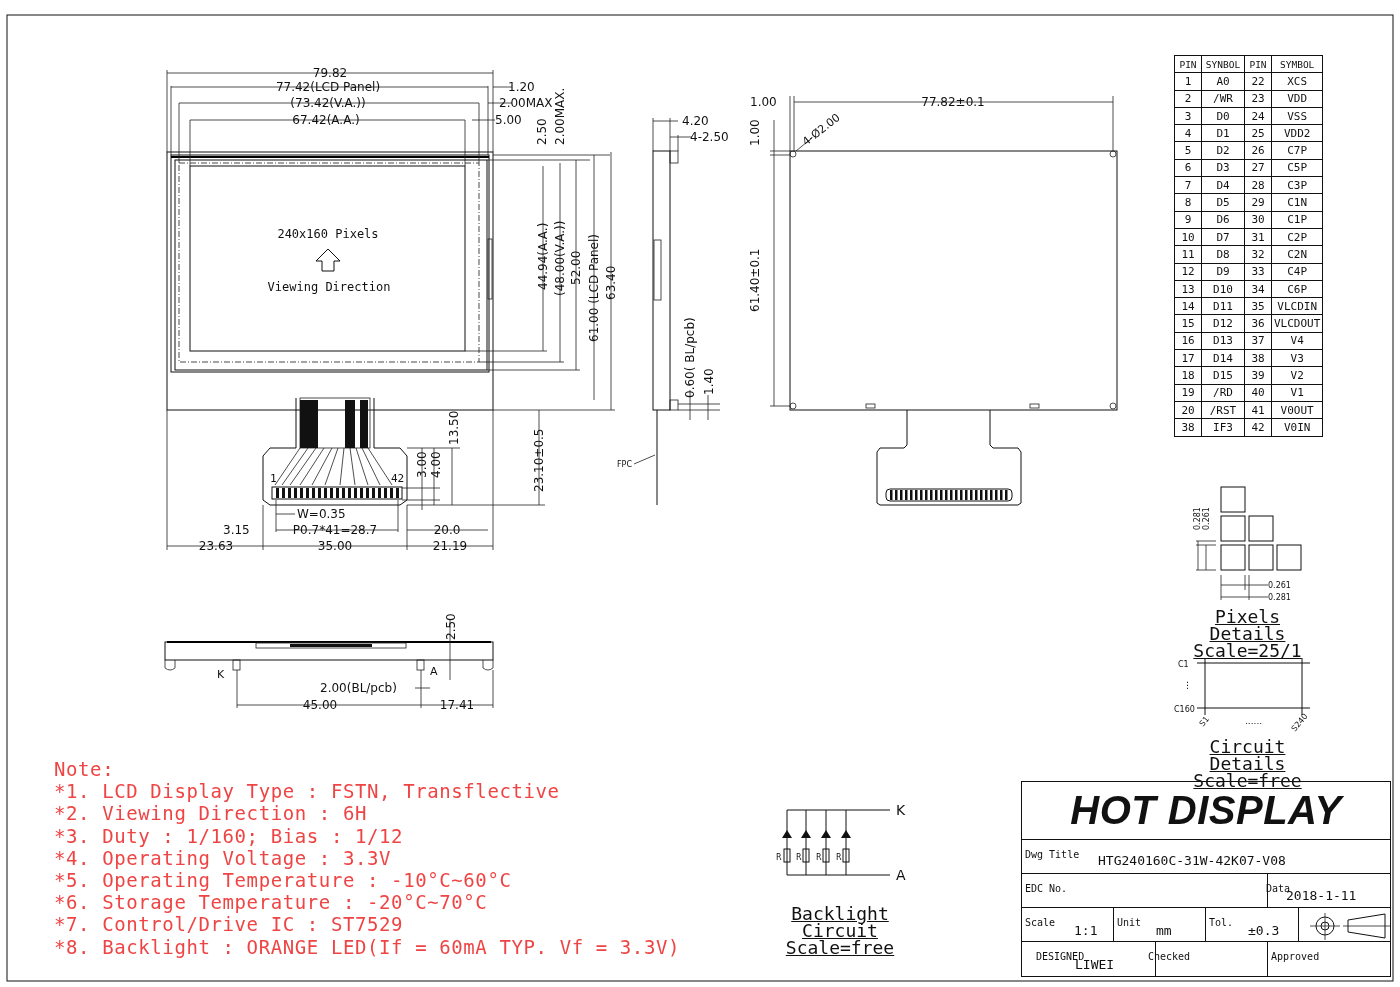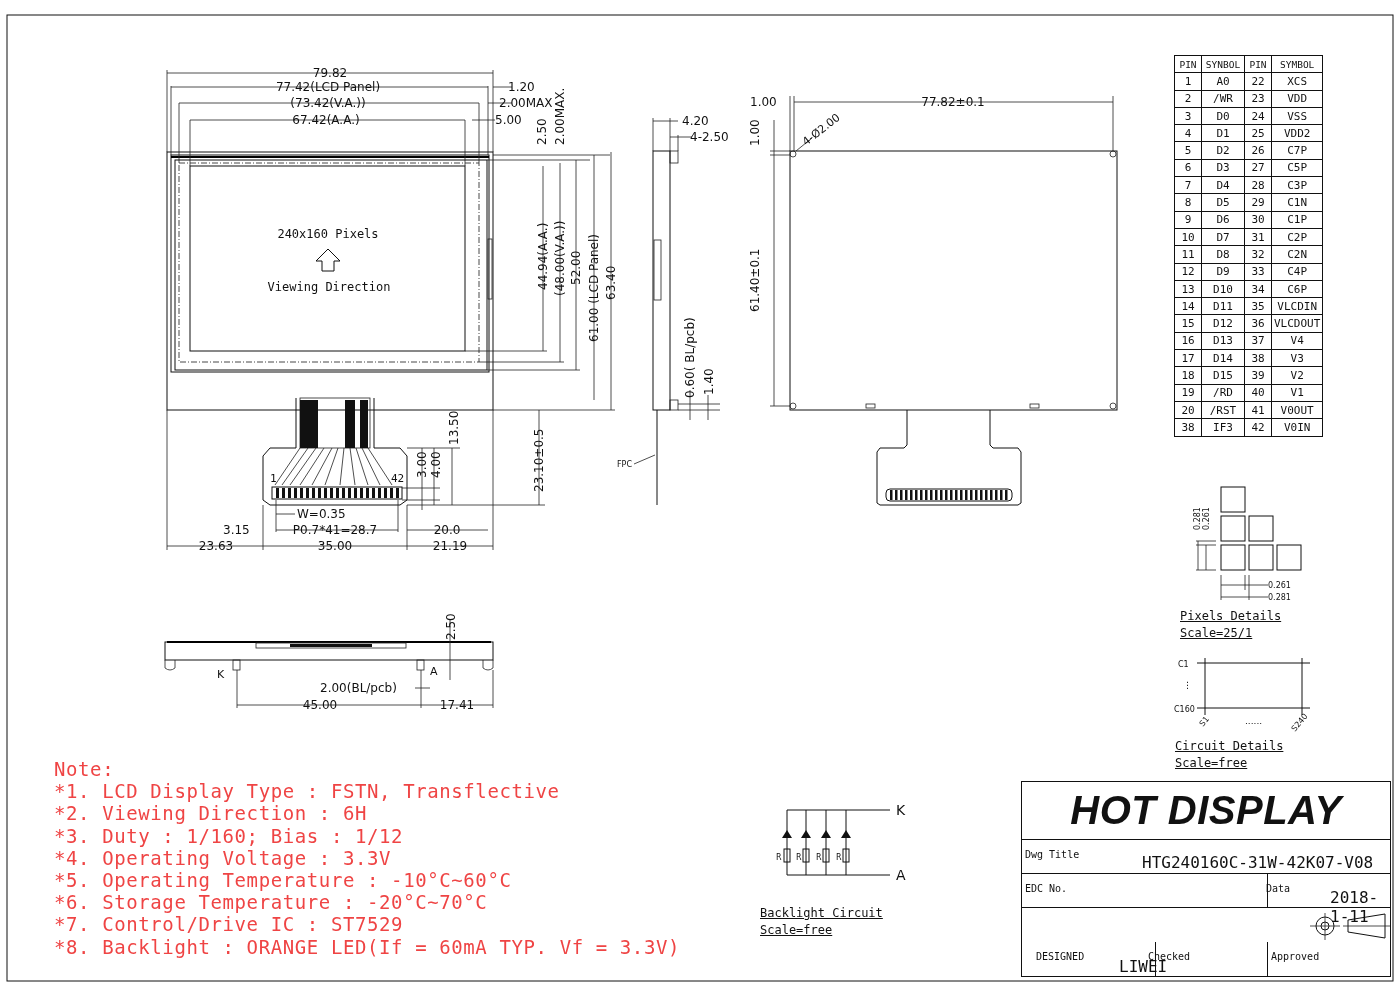--- a/index.html
+++ b/index.html
@@ -25,25 +25,25 @@
   
   #notes { position:absolute; left:54px; top:758px; font-family:"DejaVu Sans Mono","Liberation Mono",monospace;
            font-size:19px; line-height:22.2px; letter-spacing:0.6px; color:#ef4444; }
   #notes div { white-space:pre; }
   
   #title-block { position:absolute; left:1021px; top:781px; width:370px; height:196px;
                  border:1.5px solid #111; box-sizing:border-box; }
   .tb-row { position:absolute; left:0; right:0; border-bottom:1px solid #111; box-sizing:border-box; }
   .tb-cell { position:absolute; top:0; bottom:0; border-right:1px solid #111; box-sizing:border-box; }
   .tb-lbl { position:absolute; left:3px; top:1px; font-size:10px; font-family:"DejaVu Sans Mono","Liberation Mono",monospace;margin-top:8px; }
-  .tb-val { position:absolute; font-size:16px; font-family:"DejaVu Sans Mono","Liberation Mono",monospace;margin-left:44px; }
+  .tb-val { position:absolute; font-size:13px; font-family:"DejaVu Sans Mono","Liberation Mono",monospace; }
   #brand { position:absolute; left:0; right:0; top:6px; text-align:center; font-family:"Liberation Sans",sans-serif;
            font-weight:bold; font-style:italic; font-size:40px; letter-spacing:0.5px; }
-  .caption { position:absolute; text-align:left; font-family:"DejaVu Sans Mono","Liberation Mono",monospace;
-             font-size:12px; line-height:17px; }
+  .caption { position:absolute; text-align:center; font-family:"DejaVu Sans Mono","Liberation Mono",monospace;
+             font-size:18px; line-height:17px; }
   .caption span { display:block; text-decoration:underline; }
 </style>
 </head>
 <body>
 
 <div id="sheet">
 <svg width="1400" height="987" viewBox="0 0 1400 987">
 
   <rect x="7" y="15" width="1386" height="966" class="ln"></rect>
 
@@ -470,20 +470,34 @@
     <span class="tb-val" style="left:76px; top:13px;">HTG240160C-31W-42K07-V08</span>
   </div>
   <div class="tb-row" style="top:92px; height:34px;">
     <div class="tb-cell" style="left:0; width:246px;">
       <span class="tb-lbl">EDC No.</span>
       <span class="tb-val" style="left:60px; top:14px;"></span>
     </div>
     <span class="tb-lbl" style="left:244px;">Data</span>
     <span class="tb-val" style="left:264px; top:14px;">2018-1-11</span>
   </div>
+  <div class="tb-row" style="top:126px; height:34px;">
+    <div class="tb-cell" style="left:0; width:92px;">
+      <span class="tb-lbl">Scale</span>
+      <span class="tb-val" style="left:52px; top:15px;">1:1</span>
+    </div>
+    <div class="tb-cell" style="left:92px; width:92px;">
+      <span class="tb-lbl">Unit</span>
+      <span class="tb-val" style="left:42px; top:15px;">mm</span>
+    </div>
+    <div class="tb-cell" style="left:184px; width:93px;">
+      <span class="tb-lbl">Tol.</span>
+      <span class="tb-val" style="left:42px; top:15px;">±0.3</span>
+    </div>
+  </div>
   <div class="tb-row" style="top:160px; height:35px; border-bottom:none;">
     <div class="tb-cell" style="left:11px; width:123px;">
       <span class="tb-lbl">DESIGNED</span>
       <span class="tb-val" style="left:42px; top:15px;">LIWEI</span>
     </div>
     <div class="tb-cell" style="left:123px; width:123px;text-align:center;">
       <span class="tb-lbl">Checked</span>
     </div>
     <span class="tb-lbl" style="left:249px;">Approved</span>
   </div>

